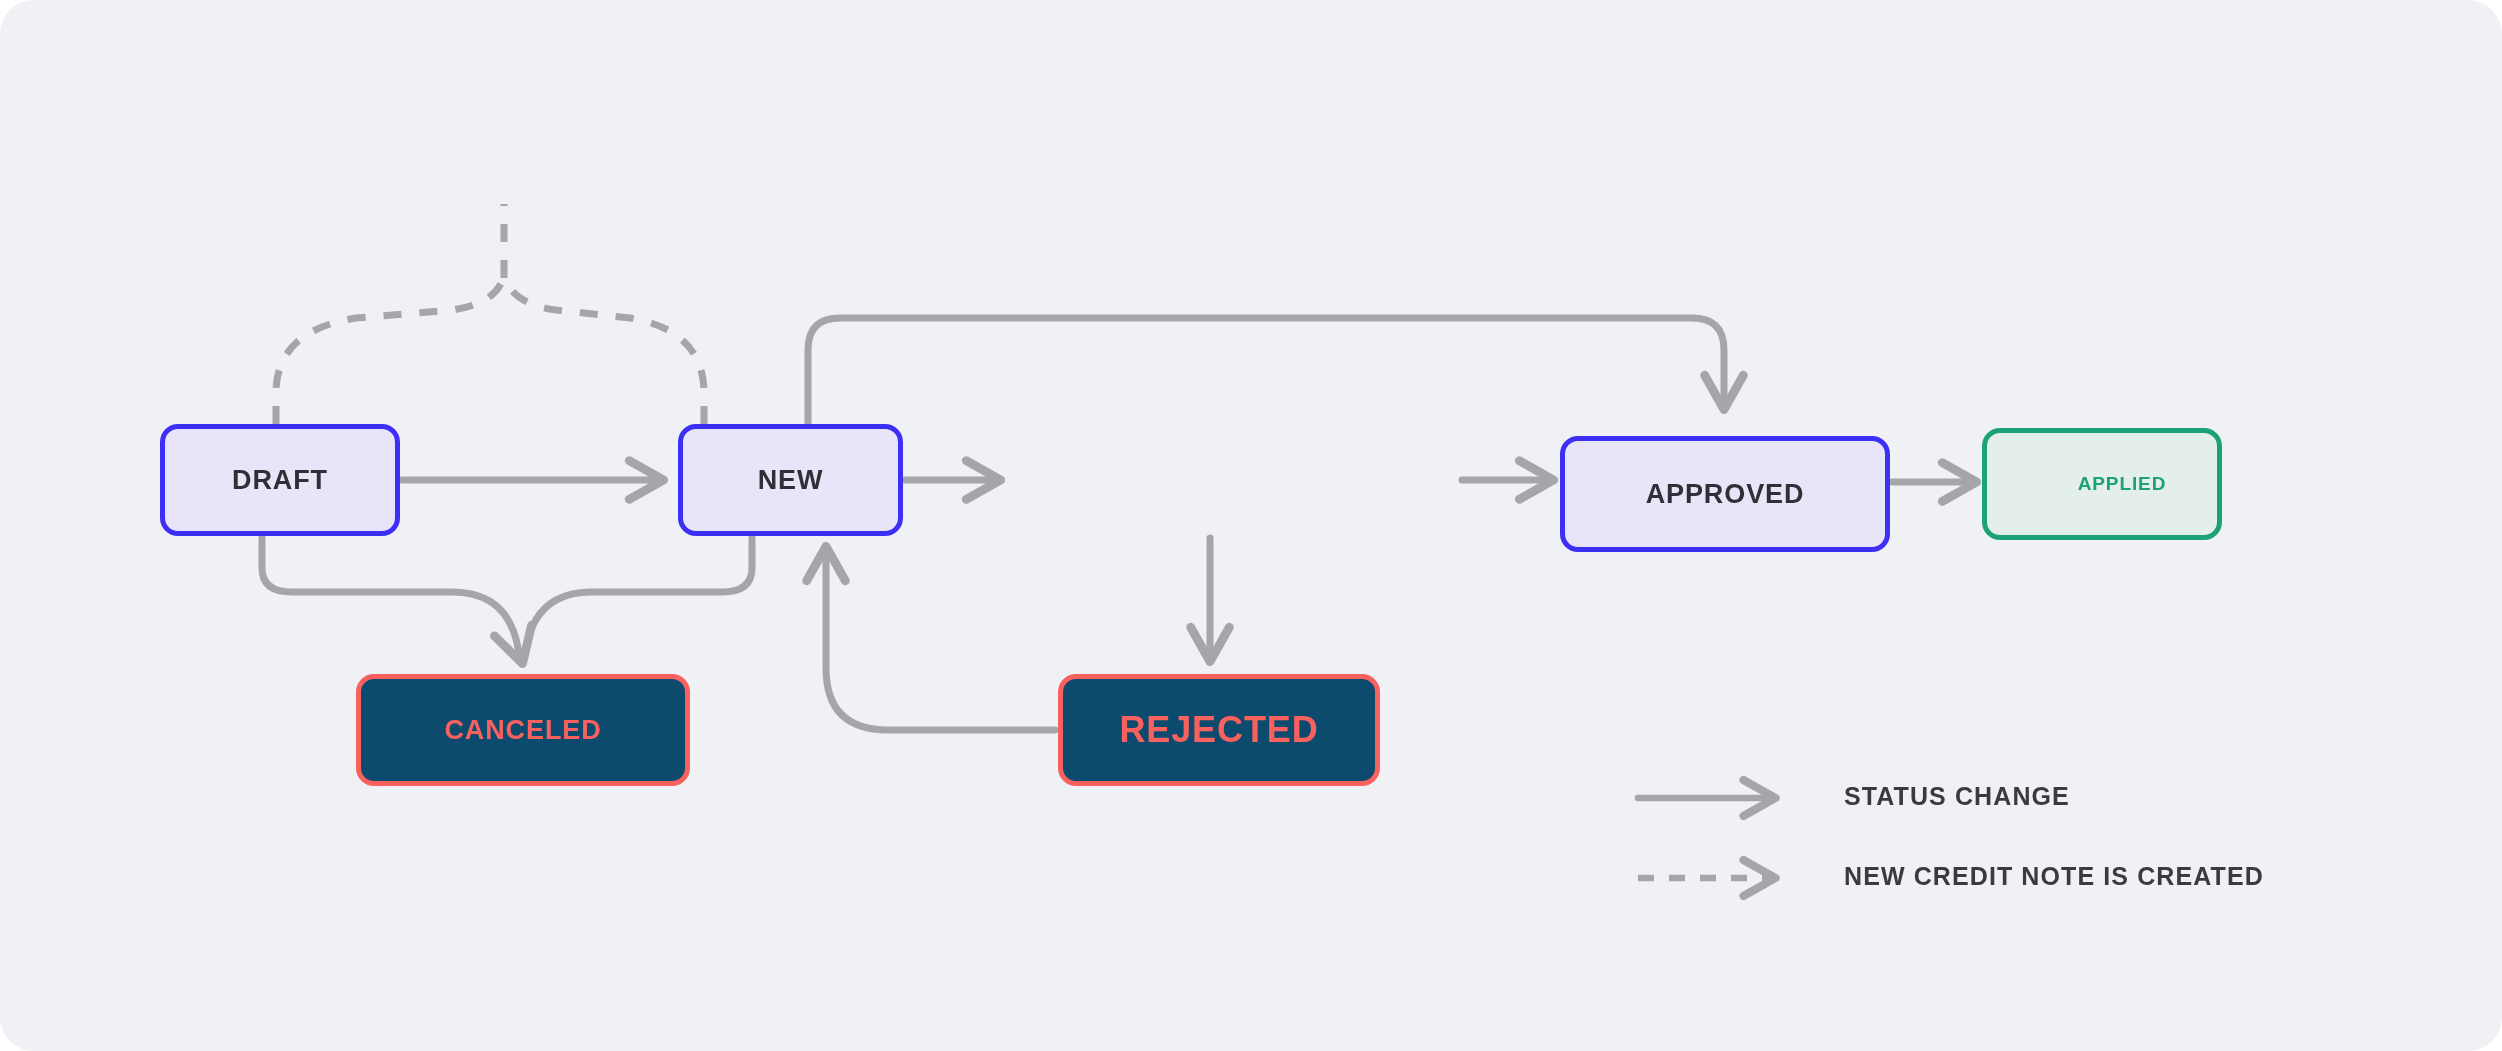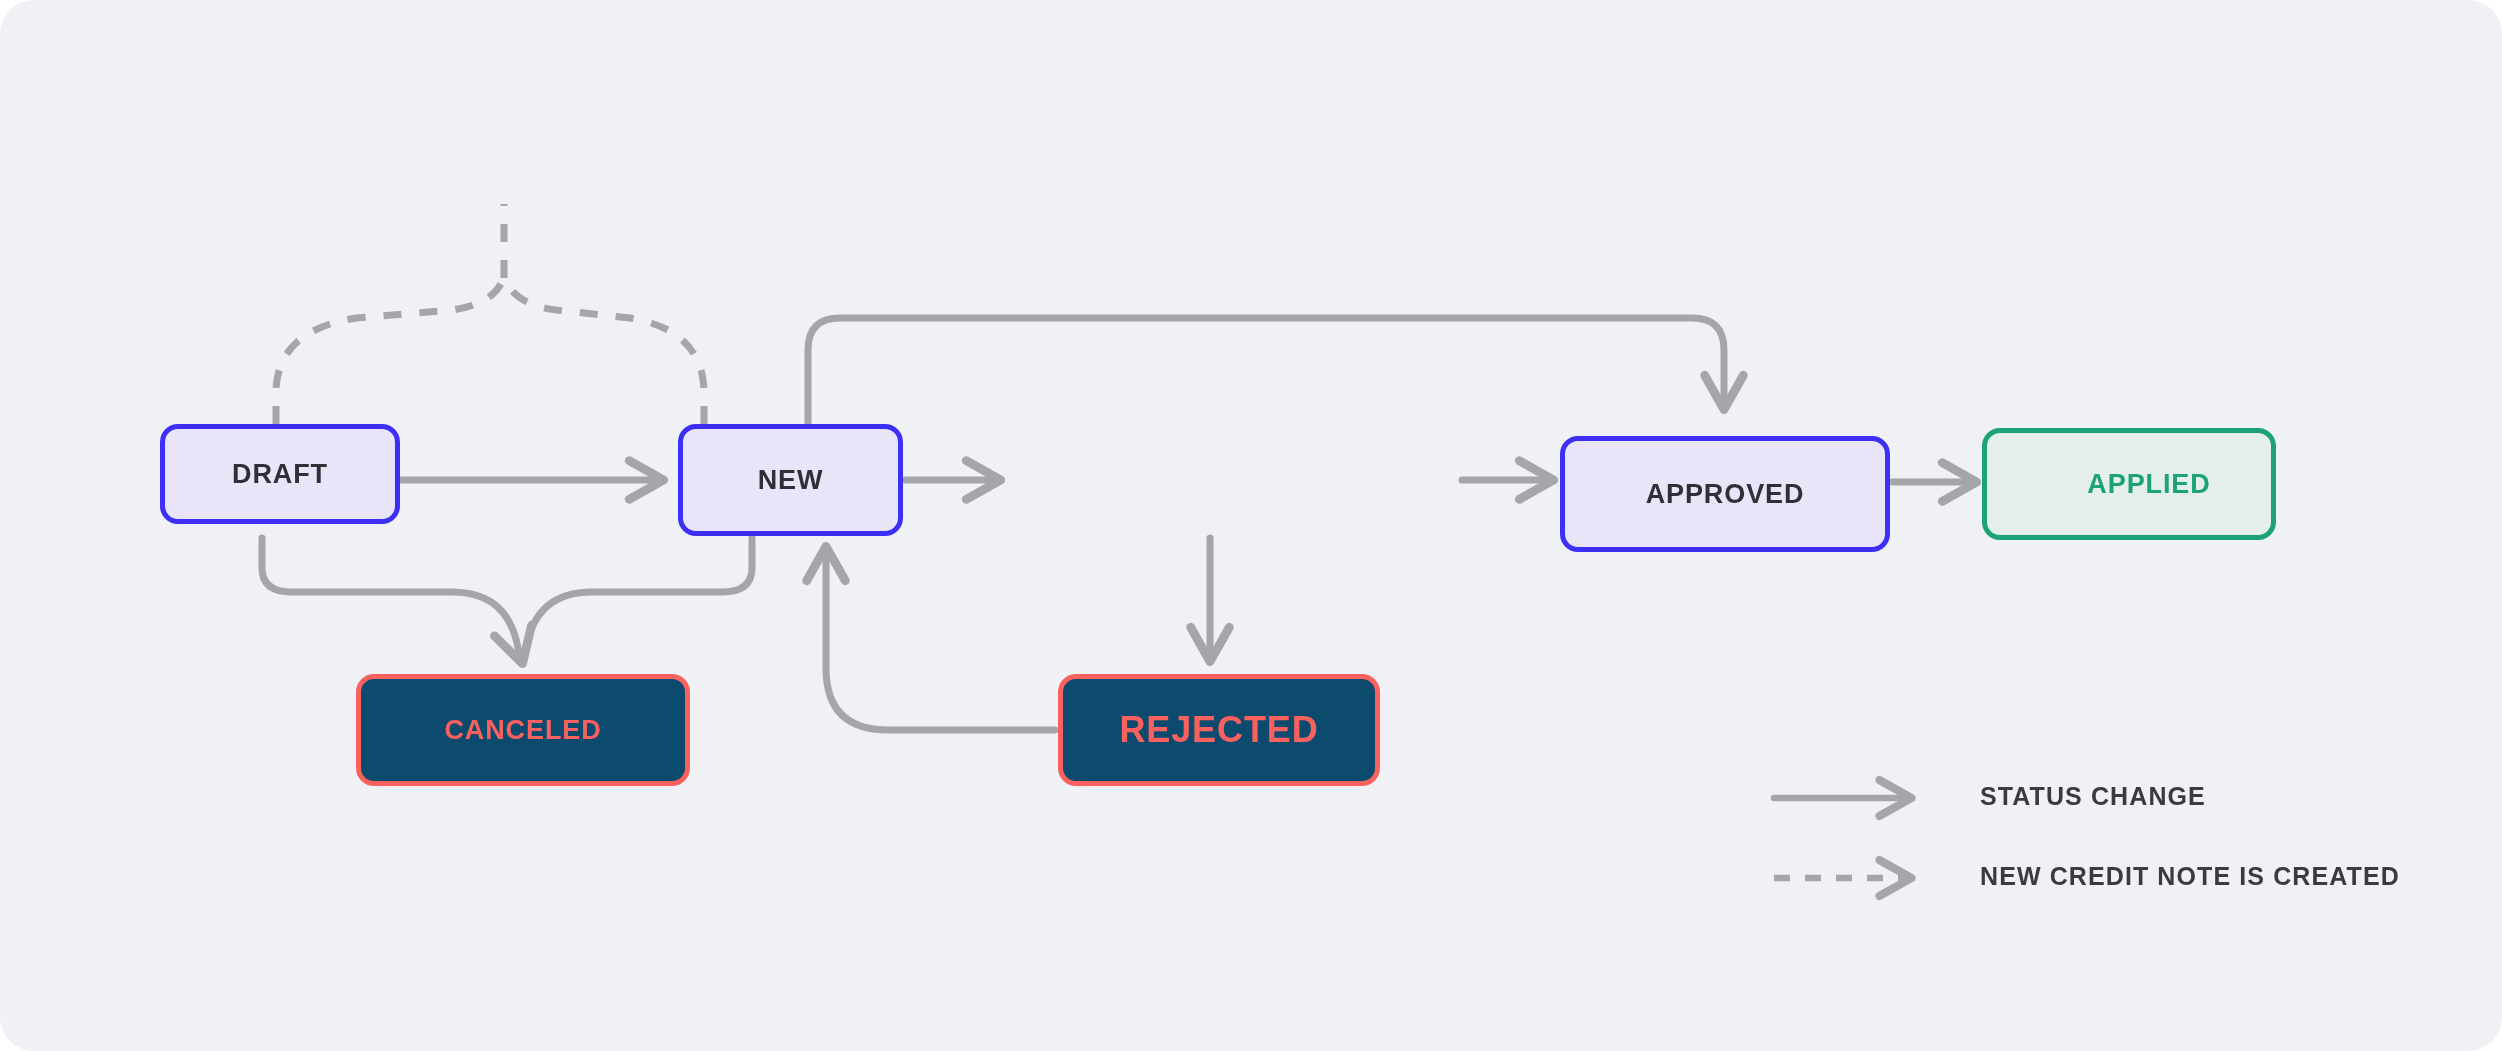--- a/index.html
+++ b/index.html
@@ -50,21 +50,21 @@
     color: #1ba277;
   }
   .node-red {
     border-width: 5px;
     border-color: #f9615e;
     background: #0c4a6e;
     color: #f9615e;
   }
   .legend {
     position: absolute;
-    left: 1770px;
+    left: 1634px;
     top: 768px;
     width: 700px;
     text-decoration: underline;
   }
   .legend-row {
     position: relative;
     height: 80px;
   }
   .legend-glyph {
     position: absolute;
@@ -120,34 +120,34 @@
       <path d="M 752 538 L 752 568 Q 752 592 722 592 L 592 592 Q 536 592 526 648"></path>
     </g>
 
     <g fill="none" stroke="#a5a6aa" stroke-width="7" stroke-linecap="butt" stroke-linejoin="round" stroke-dasharray="18 18">
       <path d="M 276 424 L 276 390 Q 278 330 356 318 L 452 310 Q 496 304 504 276"></path>
       <path d="M 704 424 L 704 390 Q 702 330 630 318 L 556 310 Q 512 304 504 276"></path>
       <path d="M 504 278 L 504 204"></path>
     </g>
   </svg>
 
-  <div class="node node-blue" style="left:160px; top:424px; width:240px; height:100px; font-size:27px;">
+  <div class="node node-blue" style="left:160px; top:424px; width:240px; height:112px; font-size:27px;">
     <span>DRAFT</span>
   </div>
 
   <div class="node node-blue" style="left:678px; top:424px; width:225px; height:112px; font-size:27px;">
     <span>NEW</span>
   </div>
 
 
   <div class="node node-blue" style="left:1560px; top:424px; width:330px; height:116px; font-size:27px;margin-top:12px;">
     <span>APPROVED</span>
   </div>
 
-  <div class="node node-green" style="left:1982px; top:428px; width:294px; height:112px; font-size:27px;padding-left:40px;">
+  <div class="node node-green" style="left:1982px; top:428px; width:240px; height:112px; font-size:19px;padding-left:40px;">
     <span>APPLIED</span>
   </div>
 
   <div class="node node-red" style="left:356px; top:674px; width:334px; height:112px; font-size:27px;">
     <span>CANCELED</span>
   </div>
 
   <div class="node node-red" style="left:1058px; top:674px; width:322px; height:112px; font-size:36px;">
     <span>REJECTED</span>
   </div>

